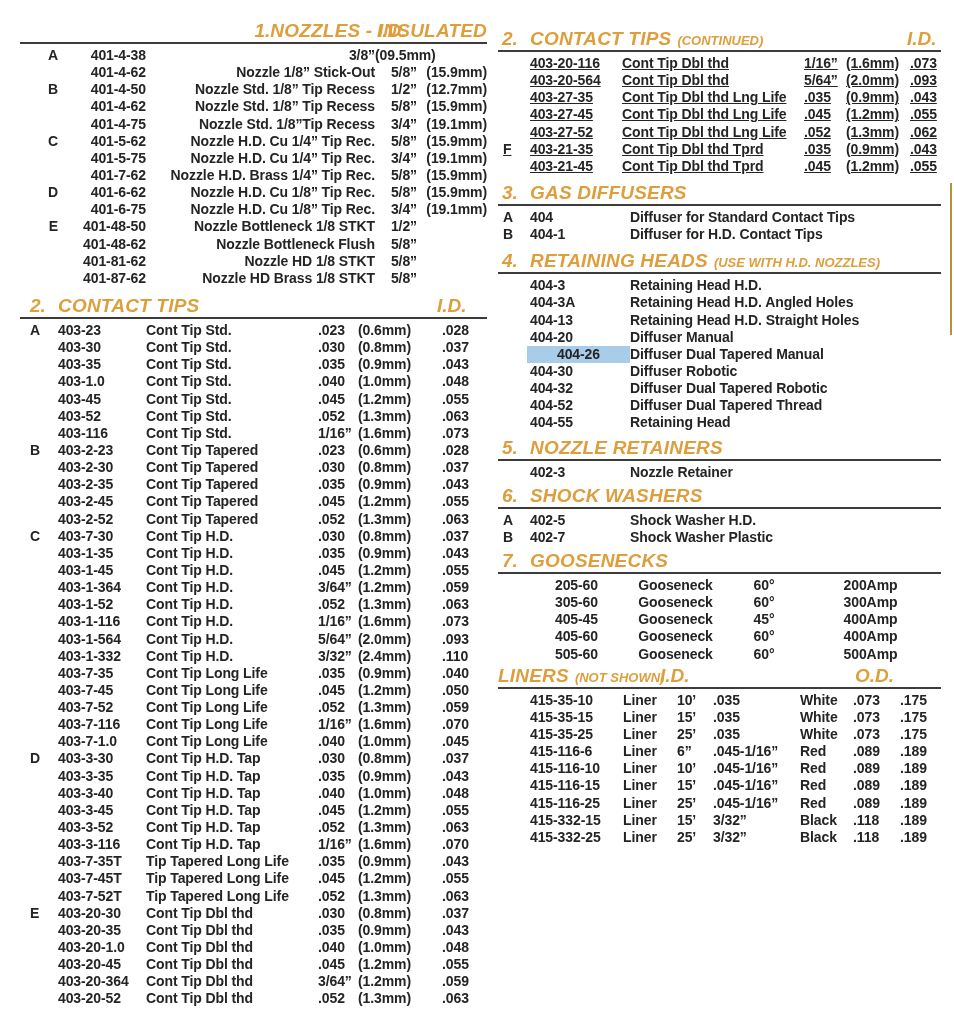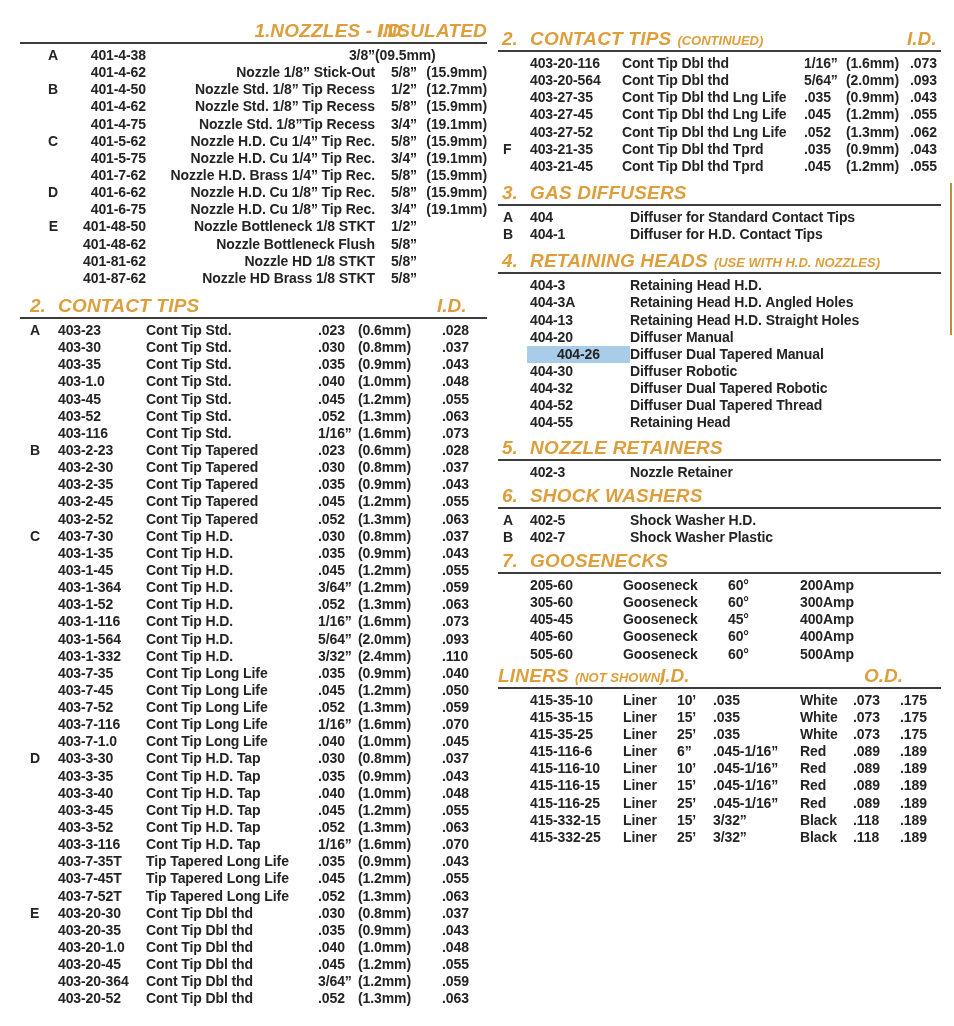--- a/index.html
+++ b/index.html
@@ -29,23 +29,23 @@
   .row {
     display:grid; height:17.15px; line-height:17.15px;
     font-size:14px; letter-spacing:-0.1px; white-space:nowrap;
   }
   .row span { display:block; overflow:visible; }
   .col-left  .c-letter { padding-left:10px; }
   .col-right .c-letter { padding-left:5px; }
 
   .l-nozzle    { grid-template-columns:38px 88px 229px 42px 1fr; }
   .l-tips      { grid-template-columns:38px 88px 172px 40px 84px 1fr; }
-  .l-tipsr     { grid-template-columns:32px 92px 182px 42px 64px 1fr; }
+  .l-tipsr     { grid-template-columns:32px 92px 182px 42px 64px 1fr;text-decoration:underline; }
   .l-simple    { grid-template-columns:32px 100px 1fr; }
-  .l-gooseneck { grid-template-columns:32px 93px 105px 72px 1fr; }
+  .l-gooseneck { grid-template-columns:32px 93px 105px 72px 1fr;text-align:center; }
   .l-liner     { grid-template-columns:32px 93px 54px 36px 87px 53px 47px 1fr; }
 
   .hl { display:inline-block; padding:0 3px; margin-left:-3px; }
 
   .edge-rule { position:absolute; left:950px; top:183px; width:2px; height:152px; background:#b8913c; }
 </style>
 </head>
 <body>
 
 <div class="col col-left">
@@ -649,21 +649,21 @@
       </div>
       <div class="row l-gooseneck">
         <span class="c-letter"></span>
         <span>505-60</span>
         <span>Gooseneck</span>
         <span>60°</span>
         <span>500Amp</span>
       </div>
     </section>
     <section style="margin-top: 0px;">
-      <div class="sec-head"><span class="sec-title">LINERS</span><span class="sec-suffix">(NOT SHOWN)</span><span class="sec-label" style="left: 162px;">I.D.</span><span class="sec-label" style="left: 366px;">O.D.</span></div>
+      <div class="sec-head"><span class="sec-title">LINERS</span><span class="sec-suffix">(NOT SHOWN)</span><span class="sec-label" style="left: 162px;">I.D.</span><span class="sec-label" style="left: 357px;">O.D.</span></div>
       <div class="row l-liner">
         <span class="c-letter"></span>
         <span>415-35-10</span>
         <span>Liner</span>
         <span>10’</span>
         <span>.035</span>
         <span>White</span>
         <span>.073</span>
         <span>.175</span>
       </div>

